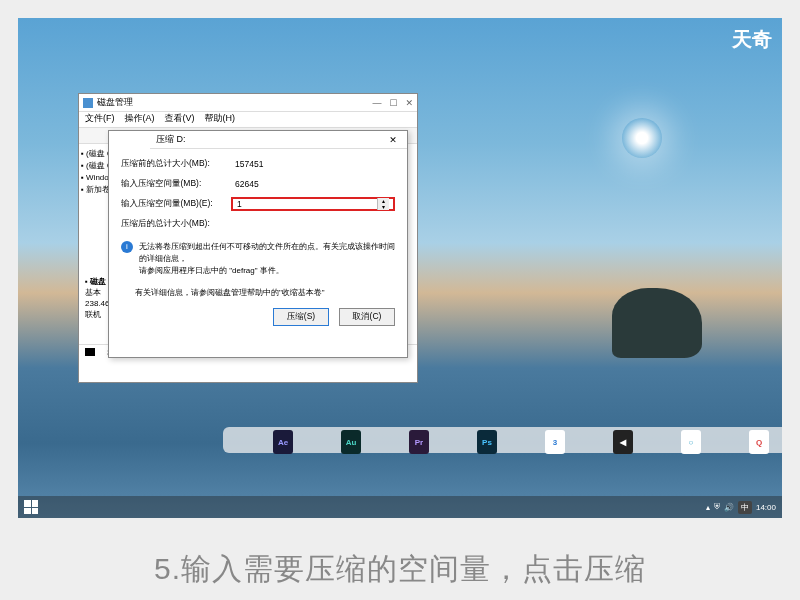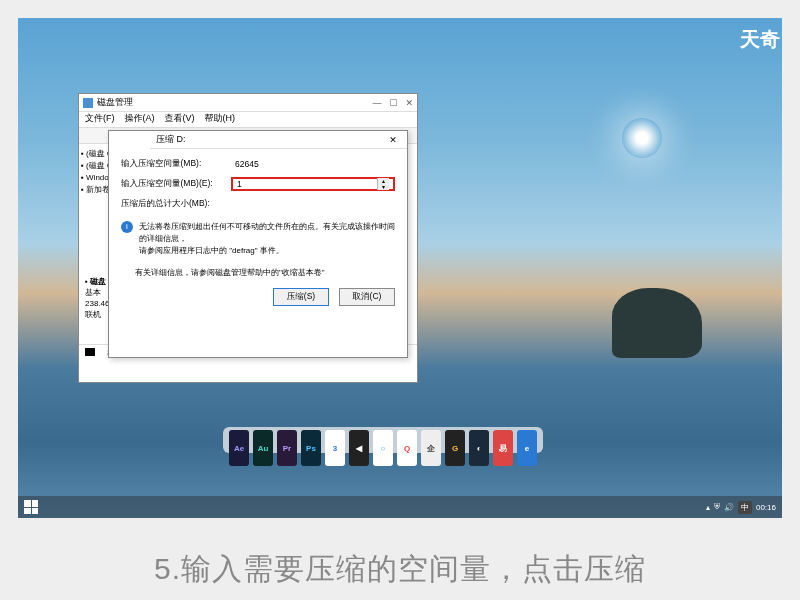--- a/index.html
+++ b/index.html
@@ -9,21 +9,21 @@
 .screen { position:absolute; left:18px; top:18px; width:764px; height:500px;
   background:linear-gradient(180deg,#5aa3d4 0%,#7cb8db 25%,#a9d0e6 45%,#d2b896 55%,#4a7a9e 70%,#3a6a8e 85%,#5a8aae 100%);
   overflow:hidden; }
 
 .sun { position:absolute; right:120px; top:100px; width:40px; height:40px; border-radius:50%;
   background:radial-gradient(circle,#fff 20%,rgba(255,255,255,0.6) 40%,rgba(255,255,255,0) 70%);
   box-shadow:0 0 30px 10px rgba(255,255,255,0.4); }
 .rock { position:absolute; right:80px; bottom:160px; width:90px; height:70px;
   background:#2a3a3a; border-radius:40% 50% 20% 10%; }
 
-.brand { position:absolute; right:2px; top:8px; color:#fff; font-size:20px; font-weight:bold; }
+.brand { position:absolute; right:10px; top:8px; color:#fff; font-size:20px; font-weight:bold; }
 
 .dm-window { position:absolute; left:60px; top:75px; width:340px; height:290px;
   background:#fff; border:1px solid #888; font-size:9px; }
 .dm-title { display:flex; align-items:center; height:18px; padding:0 4px; background:#fff; border-bottom:1px solid #ddd; }
 .dm-title .ico { width:10px; height:10px; background:#4a90d0; margin-right:4px; }
 .dm-ctrl { margin-left:auto; display:flex; gap:8px; color:#666; }
 .dm-menu { display:flex; gap:10px; height:16px; padding:0 6px; align-items:flex-start; border-bottom:1px solid #ddd; }
 .dm-toolbar { height:16px; border-bottom:1px solid #ddd; background:#f5f5f5; }
 .dm-body { display:flex; height:200px; }
 .dm-tree { width:60px; border-right:1px solid #ddd; padding:4px 2px; font-size:8px; line-height:12px; }
@@ -49,22 +49,22 @@
 .sh-info { display:flex; gap:6px; margin:8px 0 10px 0; font-size:8px; line-height:12px; }
 .sh-info .i { width:12px; height:12px; border-radius:50%; background:#2a7ad4; color:#fff;
   font-size:8px; text-align:center; line-height:12px; flex-shrink:0; }
 .sh-help { font-size:8px; margin:6px 0 10px 14px; }
 .sh-btns { display:flex; justify-content:flex-end; gap:10px; }
 .sh-btns button { width:56px; height:18px; font-size:8.5px; border:1px solid #888; background:#f0f0f0; }
 .sh-btns button:first-child { border:1.5px solid #2a7ad4; }
 
 .dock { position:absolute; left:205px; bottom:65px; height:26px; display:flex; gap:4px;
   padding:3px 6px; background:rgba(240,240,240,0.75); border-radius:6px; }
-.dock .app { width:20px; height:36px; border-radius:3px; display:flex;
-  align-items:center; justify-content:center; font-size:8px; font-weight:bold; color:#fff; }
+.dock .app { width:20px; height:24px; border-radius:3px; display:flex;
+  align-items:center; justify-content:center; font-size:8px; font-weight:bold; color:#fff;margin-left:44px; }
 
 .taskbar { position:absolute; left:0; bottom:0; right:0; height:22px; background:rgba(30,30,30,0.4);
   display:flex; align-items:center; padding:0 6px; }
 .start { width:14px; height:14px; display:grid; grid-template:1fr 1fr/1fr 1fr; gap:1px; }
 .start span { background:#fff; }
 .tray { margin-left:auto; display:flex; align-items:center; gap:4px; color:#fff; font-size:8px; }
 .tray .lang { background:#444; padding:1px 3px; border-radius:2px; }
 
 .caption { position:absolute; left:0; right:0; bottom:10px; text-align:center;
   font-size:30px; color:#888; font-weight:400; letter-spacing:1px; }
@@ -118,20 +118,24 @@
    </div>
   </div>
 
   <div class="shrink">
    <div class="sh-title">
     <span>压缩 D:</span>
     <span class="close">✕</span>
    </div>
    <div class="sh-body">
     <div class="sh-row">
+     <label>压缩前的总计大小(MB):</label>
+     <div class="sh-val ro">157451</div>
+    </div>
+    <div class="sh-row">
      <label>输入压缩空间量(MB):</label>
      <div class="sh-val ro">62645</div>
     </div>
     <div class="sh-row">
      <label>输入压缩空间量(MB)(E):</label>
      <div class="sh-val hl">
       <span>1</span>
       <div class="spin">
        <span>▴</span>
        <span>▾</span>
@@ -177,19 +181,19 @@
     <span></span>
           <span></span>
           <span></span>
           <span></span>
    </div>
    <div class="tray">
     <span>▴</span>
     <span>⛨</span>
     <span>🔊</span>
     <span class="lang">中</span>
-    <span>00:16</span>
+    <span>14:00</span>
    </div>
   </div>
 
  </div>
  <div class="caption">5.输入需要压缩的空间量，点击压缩</div>
 </div>
 
 </body></html>

